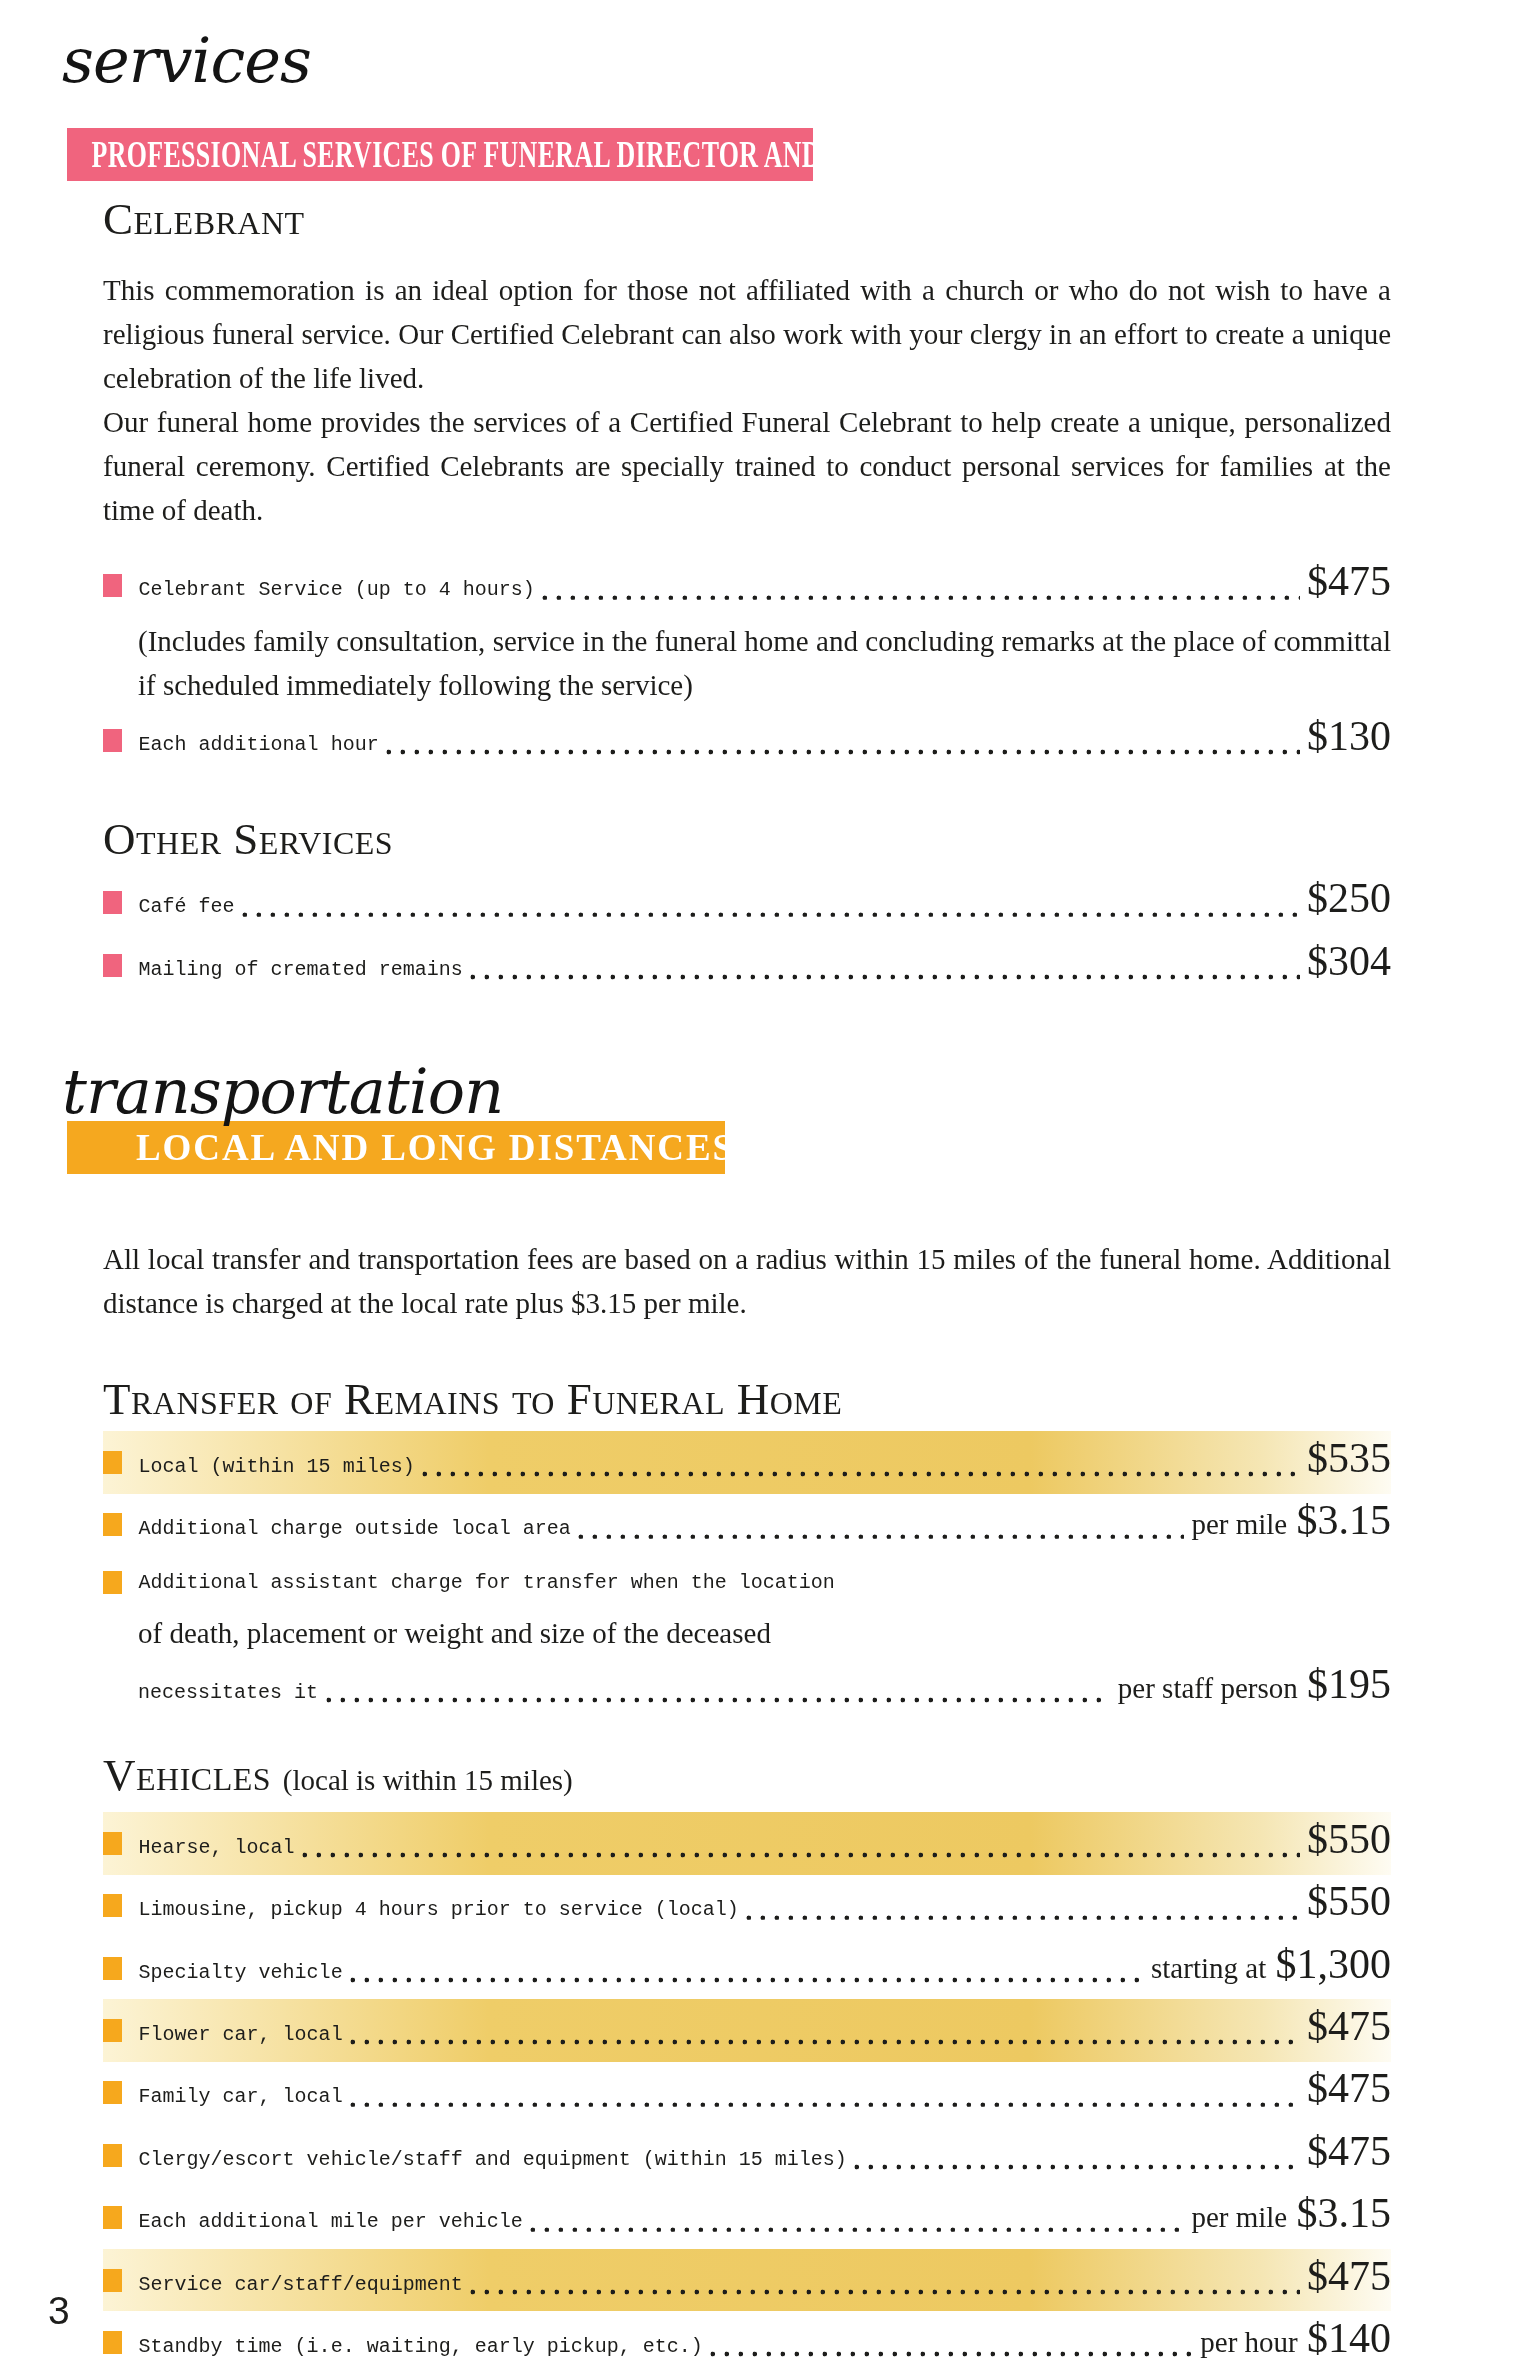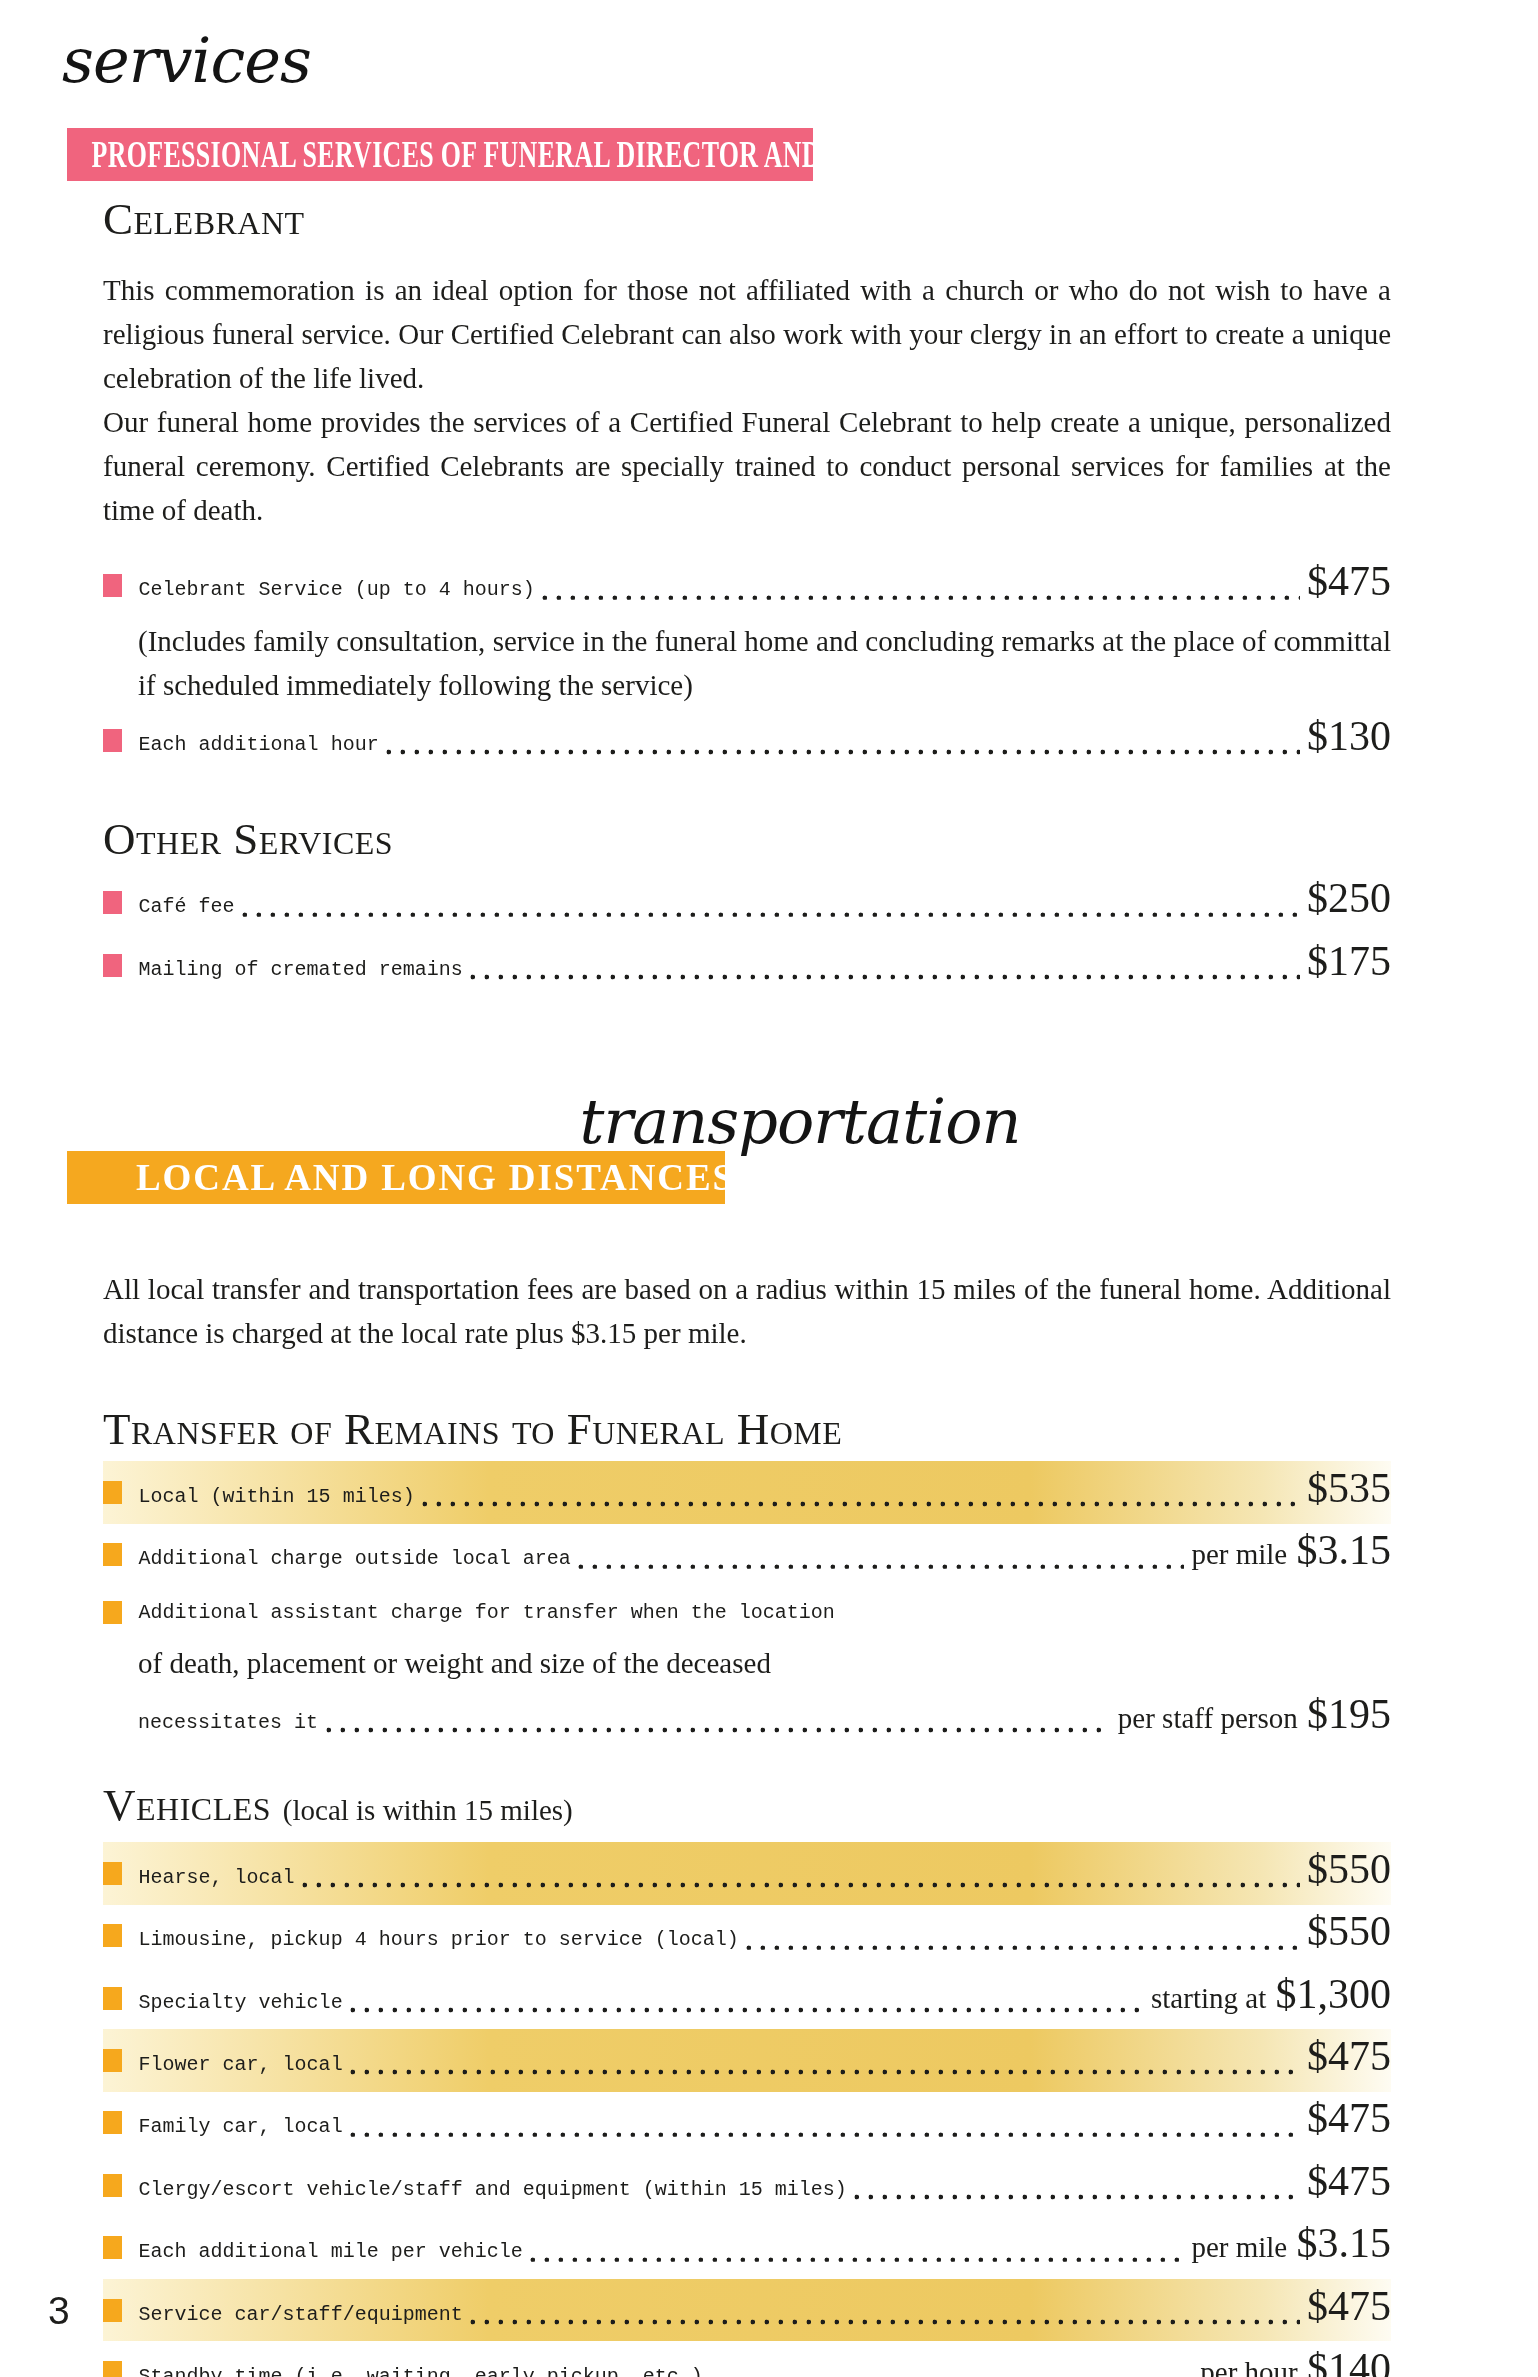--- a/index.html
+++ b/index.html
@@ -17,21 +17,21 @@
     font-style:italic;
     font-size:62px;
     line-height:1.25;
     margin-left:62px;
     letter-spacing:-0.9px;
     position:relative;
     z-index:2;
     color:#141414;
   }
   .script-title.first{margin-top:22.4px;}
-  .script-title.second{margin-top:86px;text-align:center;}
+  .script-title.second{margin-top:56px;}
   
   .banner{
     height:53px;
     display:flex;align-items:center;
     margin-left:67px;
     position:relative;z-index:1;
   }
   .banner.pink{width:746px;margin-top:28px;background:#F0647E;}
   .banner.orange{width:658px;margin-top:-9.3px;background:#F5A81F;}
   .banner .banner-text{
@@ -186,21 +186,21 @@
       <div class="row">
         <span class="bullet pinksq"></span>
         <span class="label">Café fee</span>
         <span class="leader"></span>
         <span class="price">$250</span>
       </div>
       <div class="row">
         <span class="bullet pinksq"></span>
         <span class="label">Mailing of cremated remains</span>
         <span class="leader"></span>
-        <span class="price">$175</span>
+        <span class="price">$304</span>
       </div>
     </div>
   </div>
 
   <div class="script-title second">transportation</div>
 
   <div class="banner orange">
     <span class="banner-text">LOCAL AND LONG DISTANCES</span>
   </div>
 

